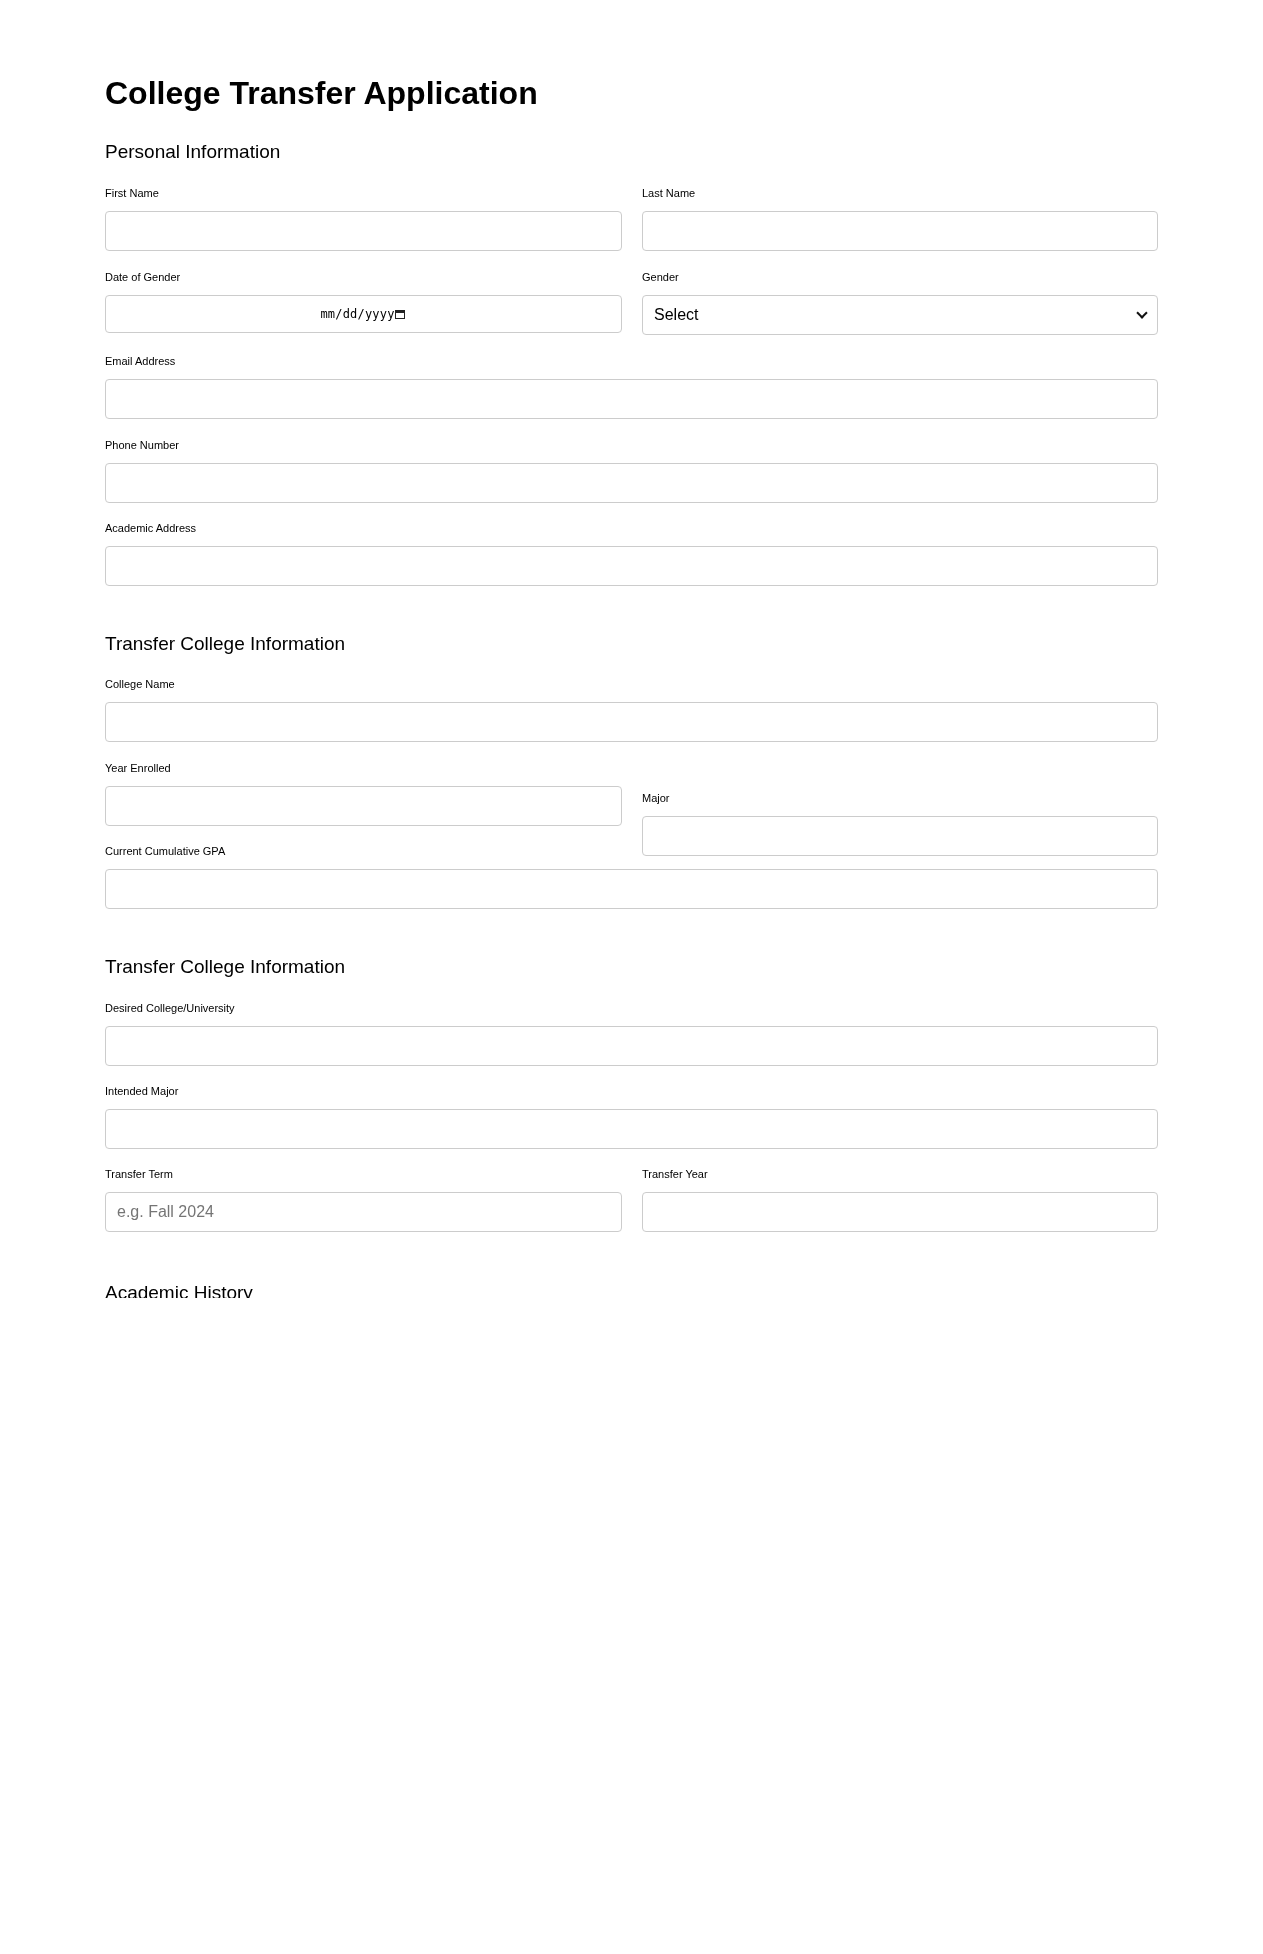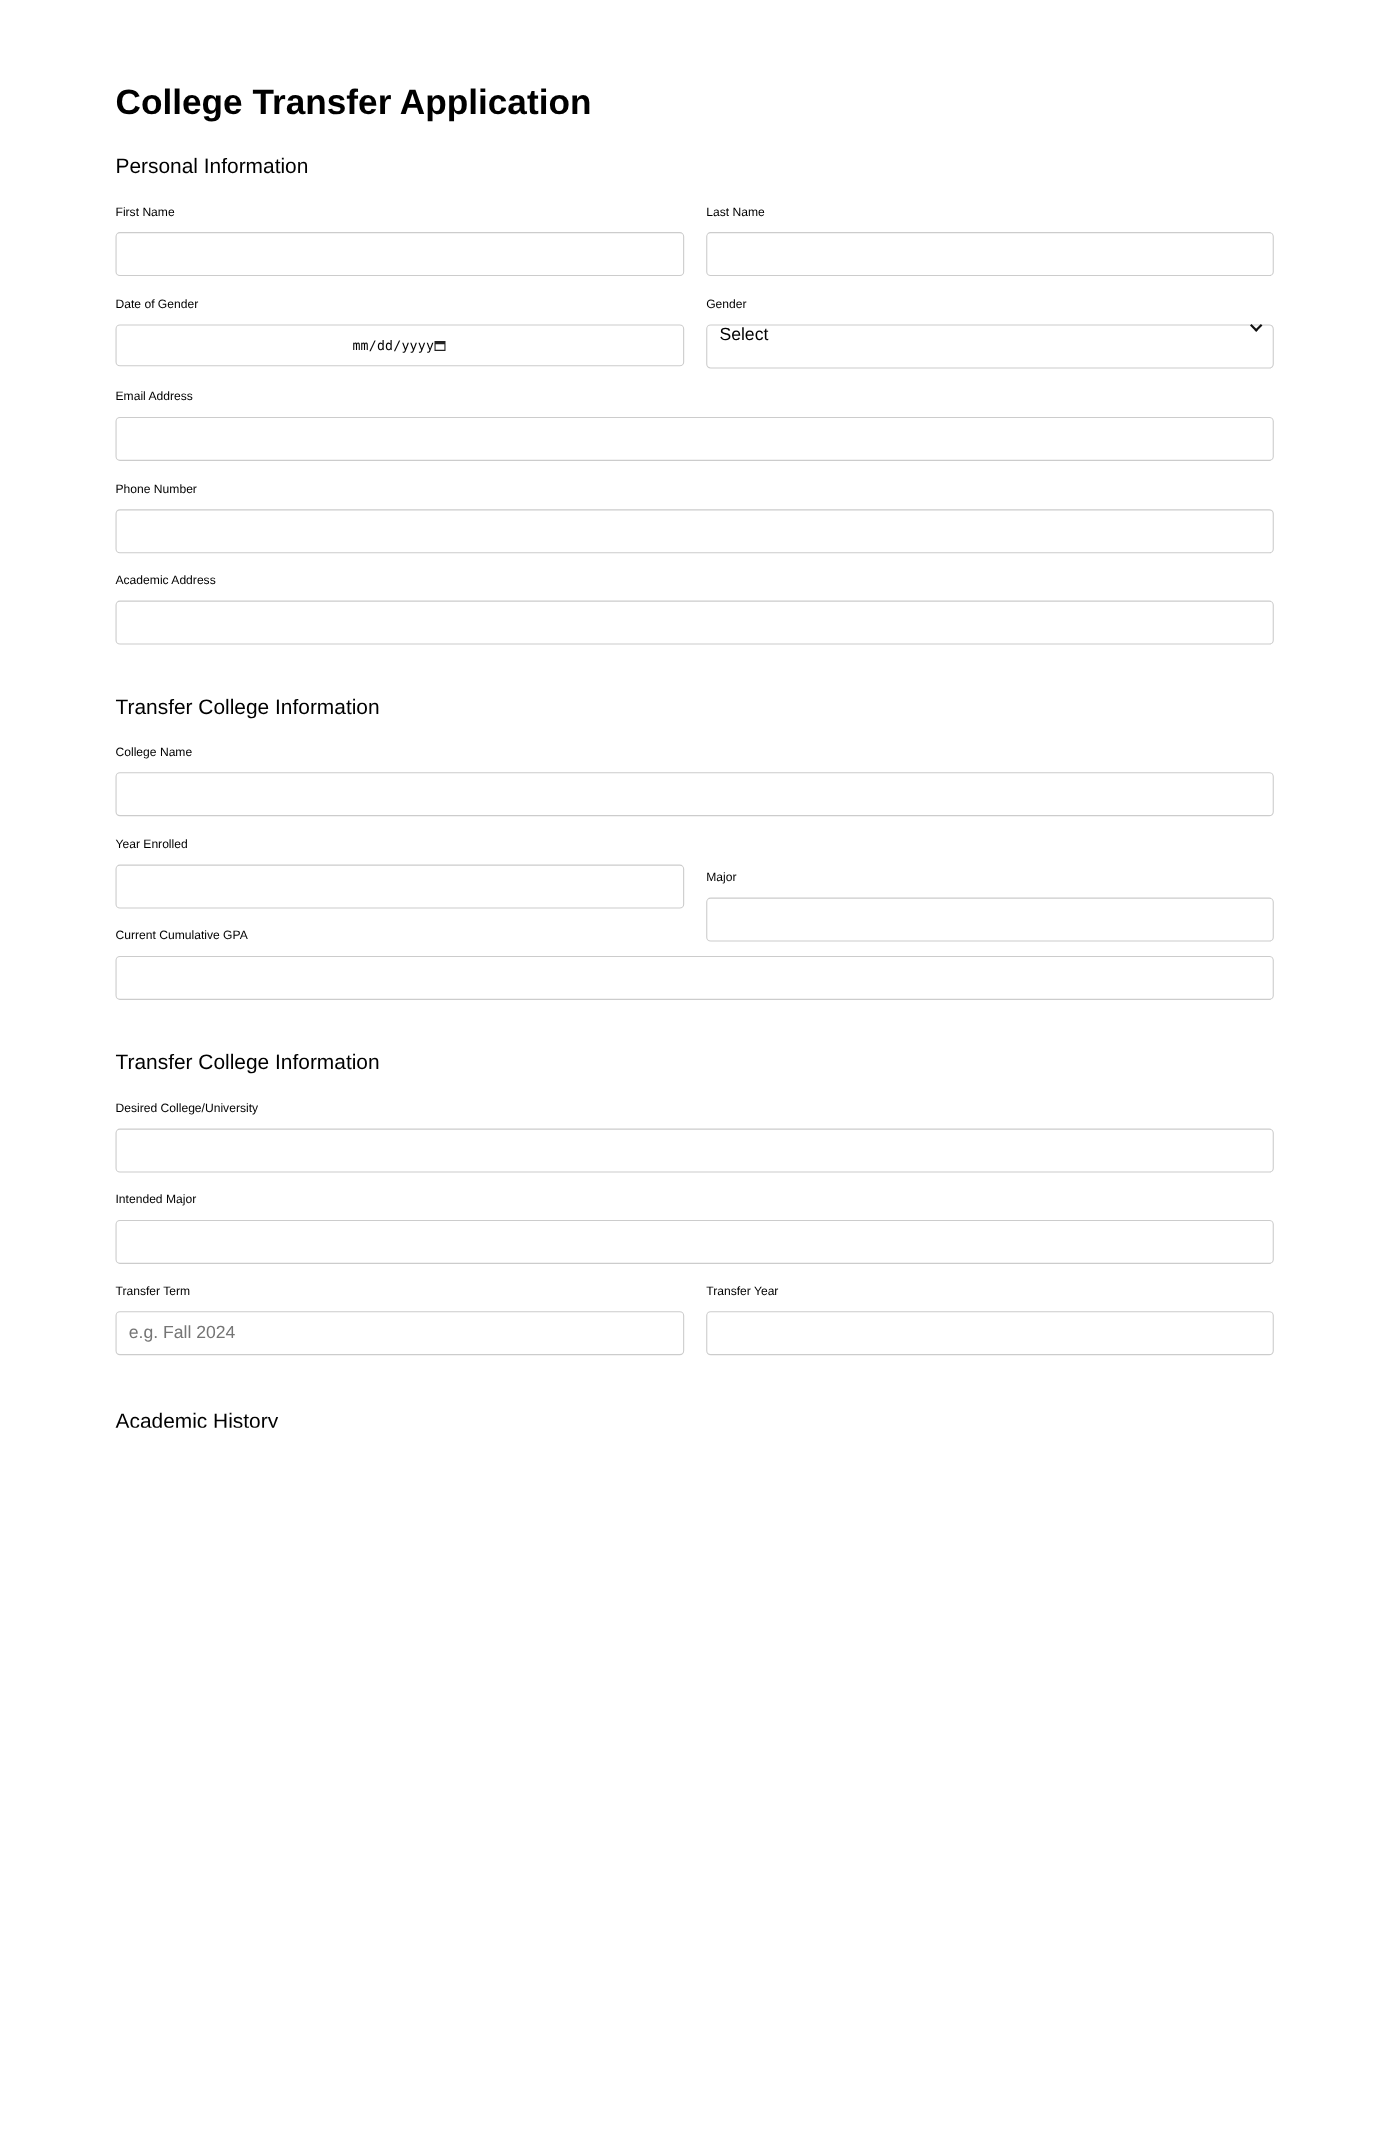--- a/index.html
+++ b/index.html
@@ -39,21 +39,21 @@
     display: flex; align-items: center; justify-content: center; height: 38px !important;
   }
   .date-text {
     font-family: "DejaVu Sans Mono", monospace; font-size: 12px; color: #000; letter-spacing: 0.2px;
   }
   .cal-icon {
     width: 10px; height: 9px; border: 1.5px solid #222; border-top-width: 3px; box-sizing: border-box;
     margin-right: 2px;
   }
   .select-ctrl {
-    display: flex; justify-content: space-between; padding: 0 8px 0 11px !important;
+    display: flex; align-items: center; justify-content: space-between; padding: 0 8px 0 11px !important;
   }
   .select-text { font-size: 16px; }
   .chevron {
     width: 6px; height: 6px; border-right: 2px solid #111; border-bottom: 2px solid #111;
     transform: rotate(45deg); margin-top: -4px; margin-right: 3px;
   }
 </style>
 </head>
 <body>
 

